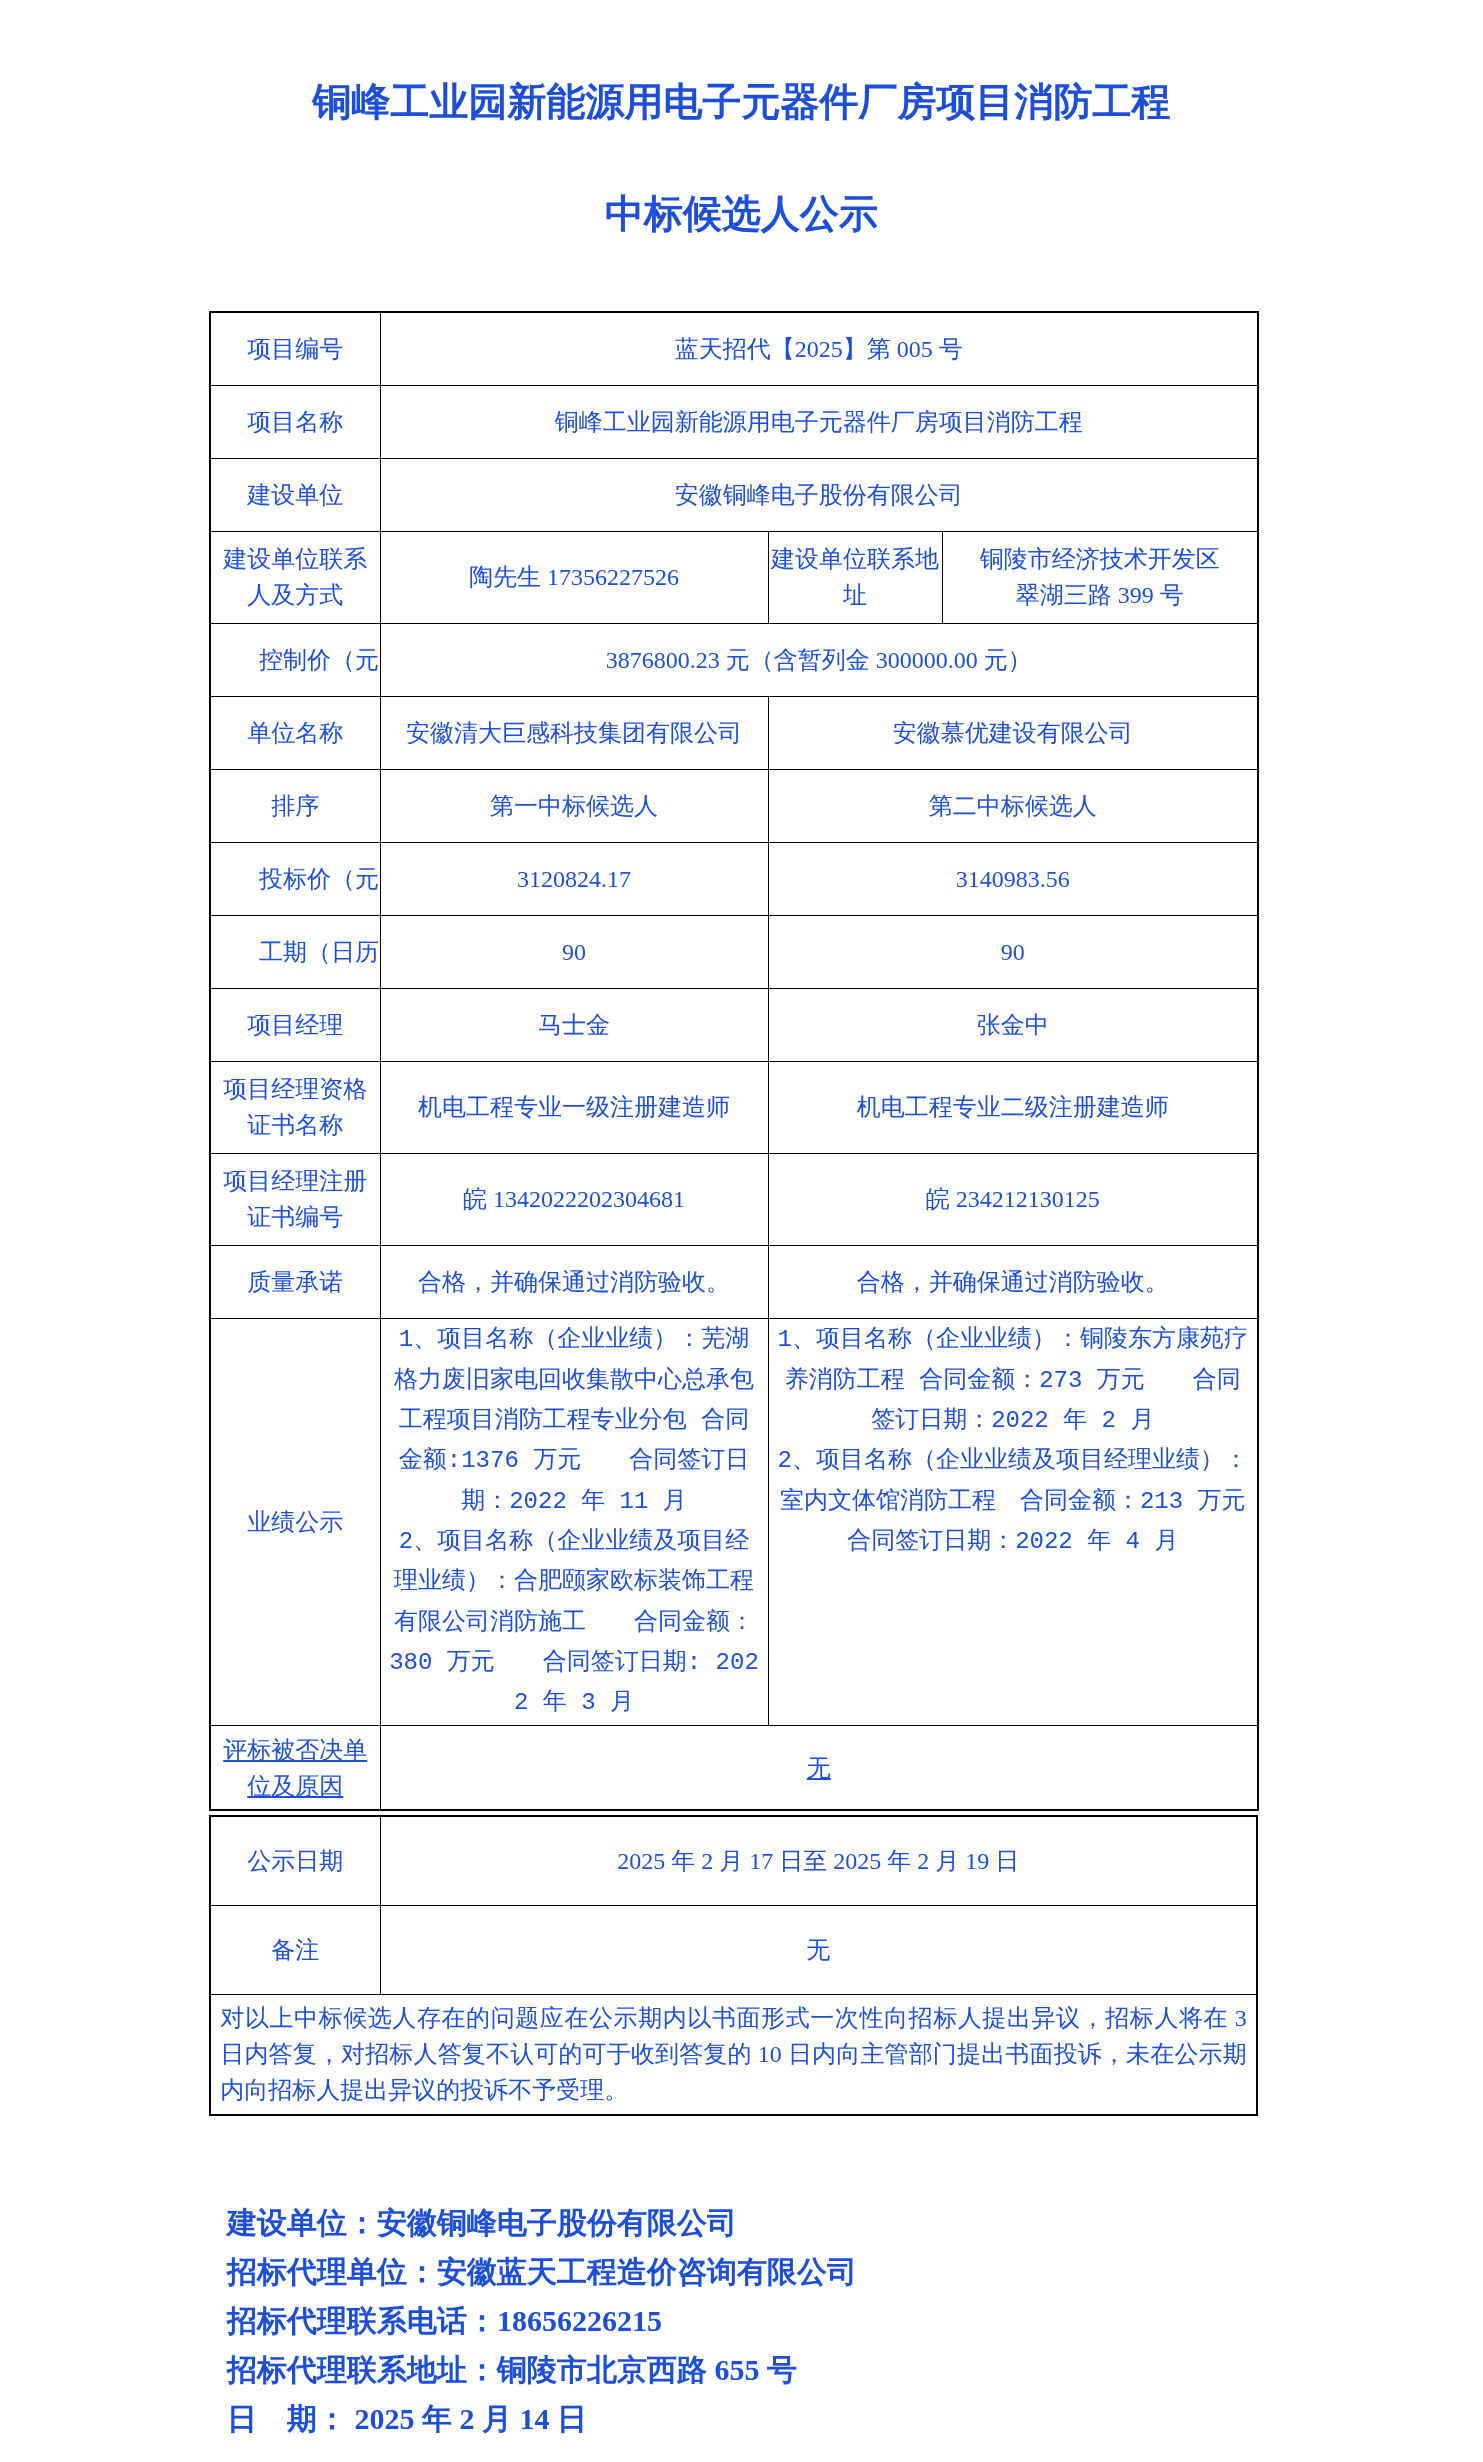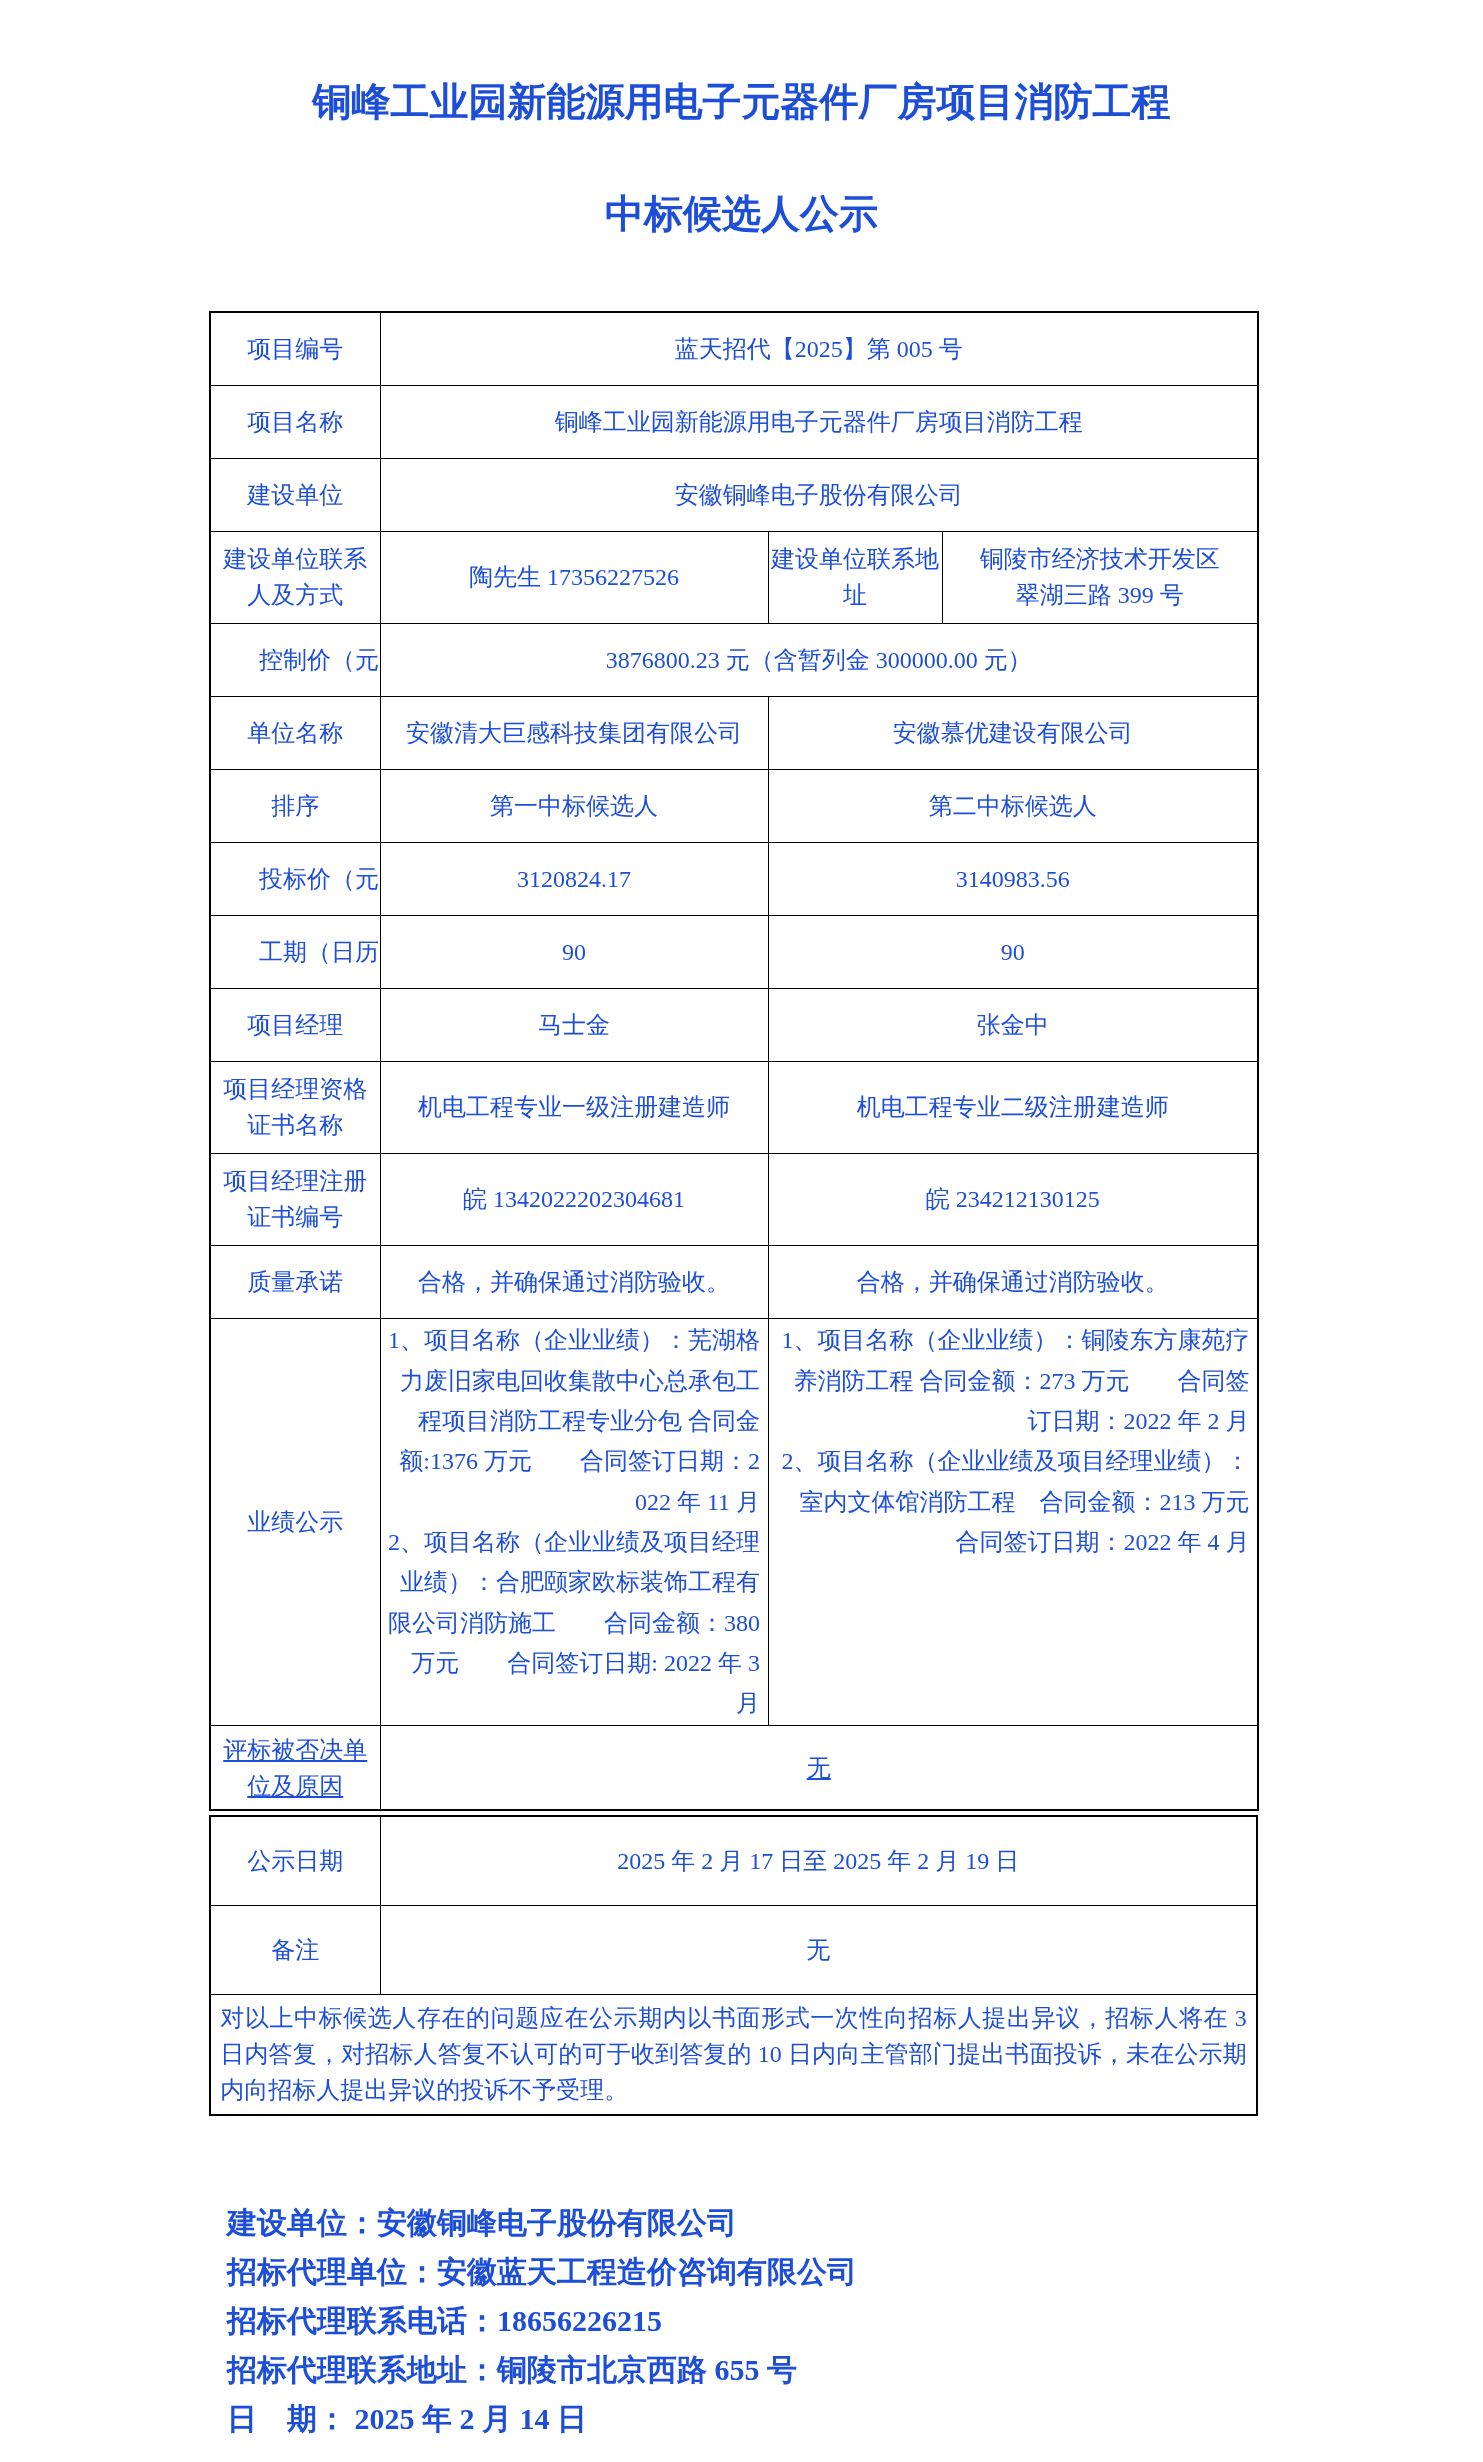--- a/index.html
+++ b/index.html
@@ -38,25 +38,26 @@
     vertical-align:middle;
     padding:3.7px 5.6px;
     line-height:1.5;
     overflow:hidden;
     word-break:break-all;
   }
   td.lbl{padding:3.7px 1.9px;}
   td.nowrap{white-space:nowrap;padding-left:48px;}
   td.pre{white-space:pre-line;}
   td.perf{
-    text-align:right;
+    text-align:center;
     vertical-align:top;
     padding:1.9px 7.5px;
     white-space:pre-line;
     line-height:1.68;
+    font-family:Liberation Mono, monospace;
   }
   td.notice{
     text-align:justify;
     vertical-align:middle;
     padding:5.6px 9.3px;
     line-height:1.5;
   }
   tr.h1{height:73px;}
   tr.h2{height:92px;}
   tr.hp{height:392px;}

